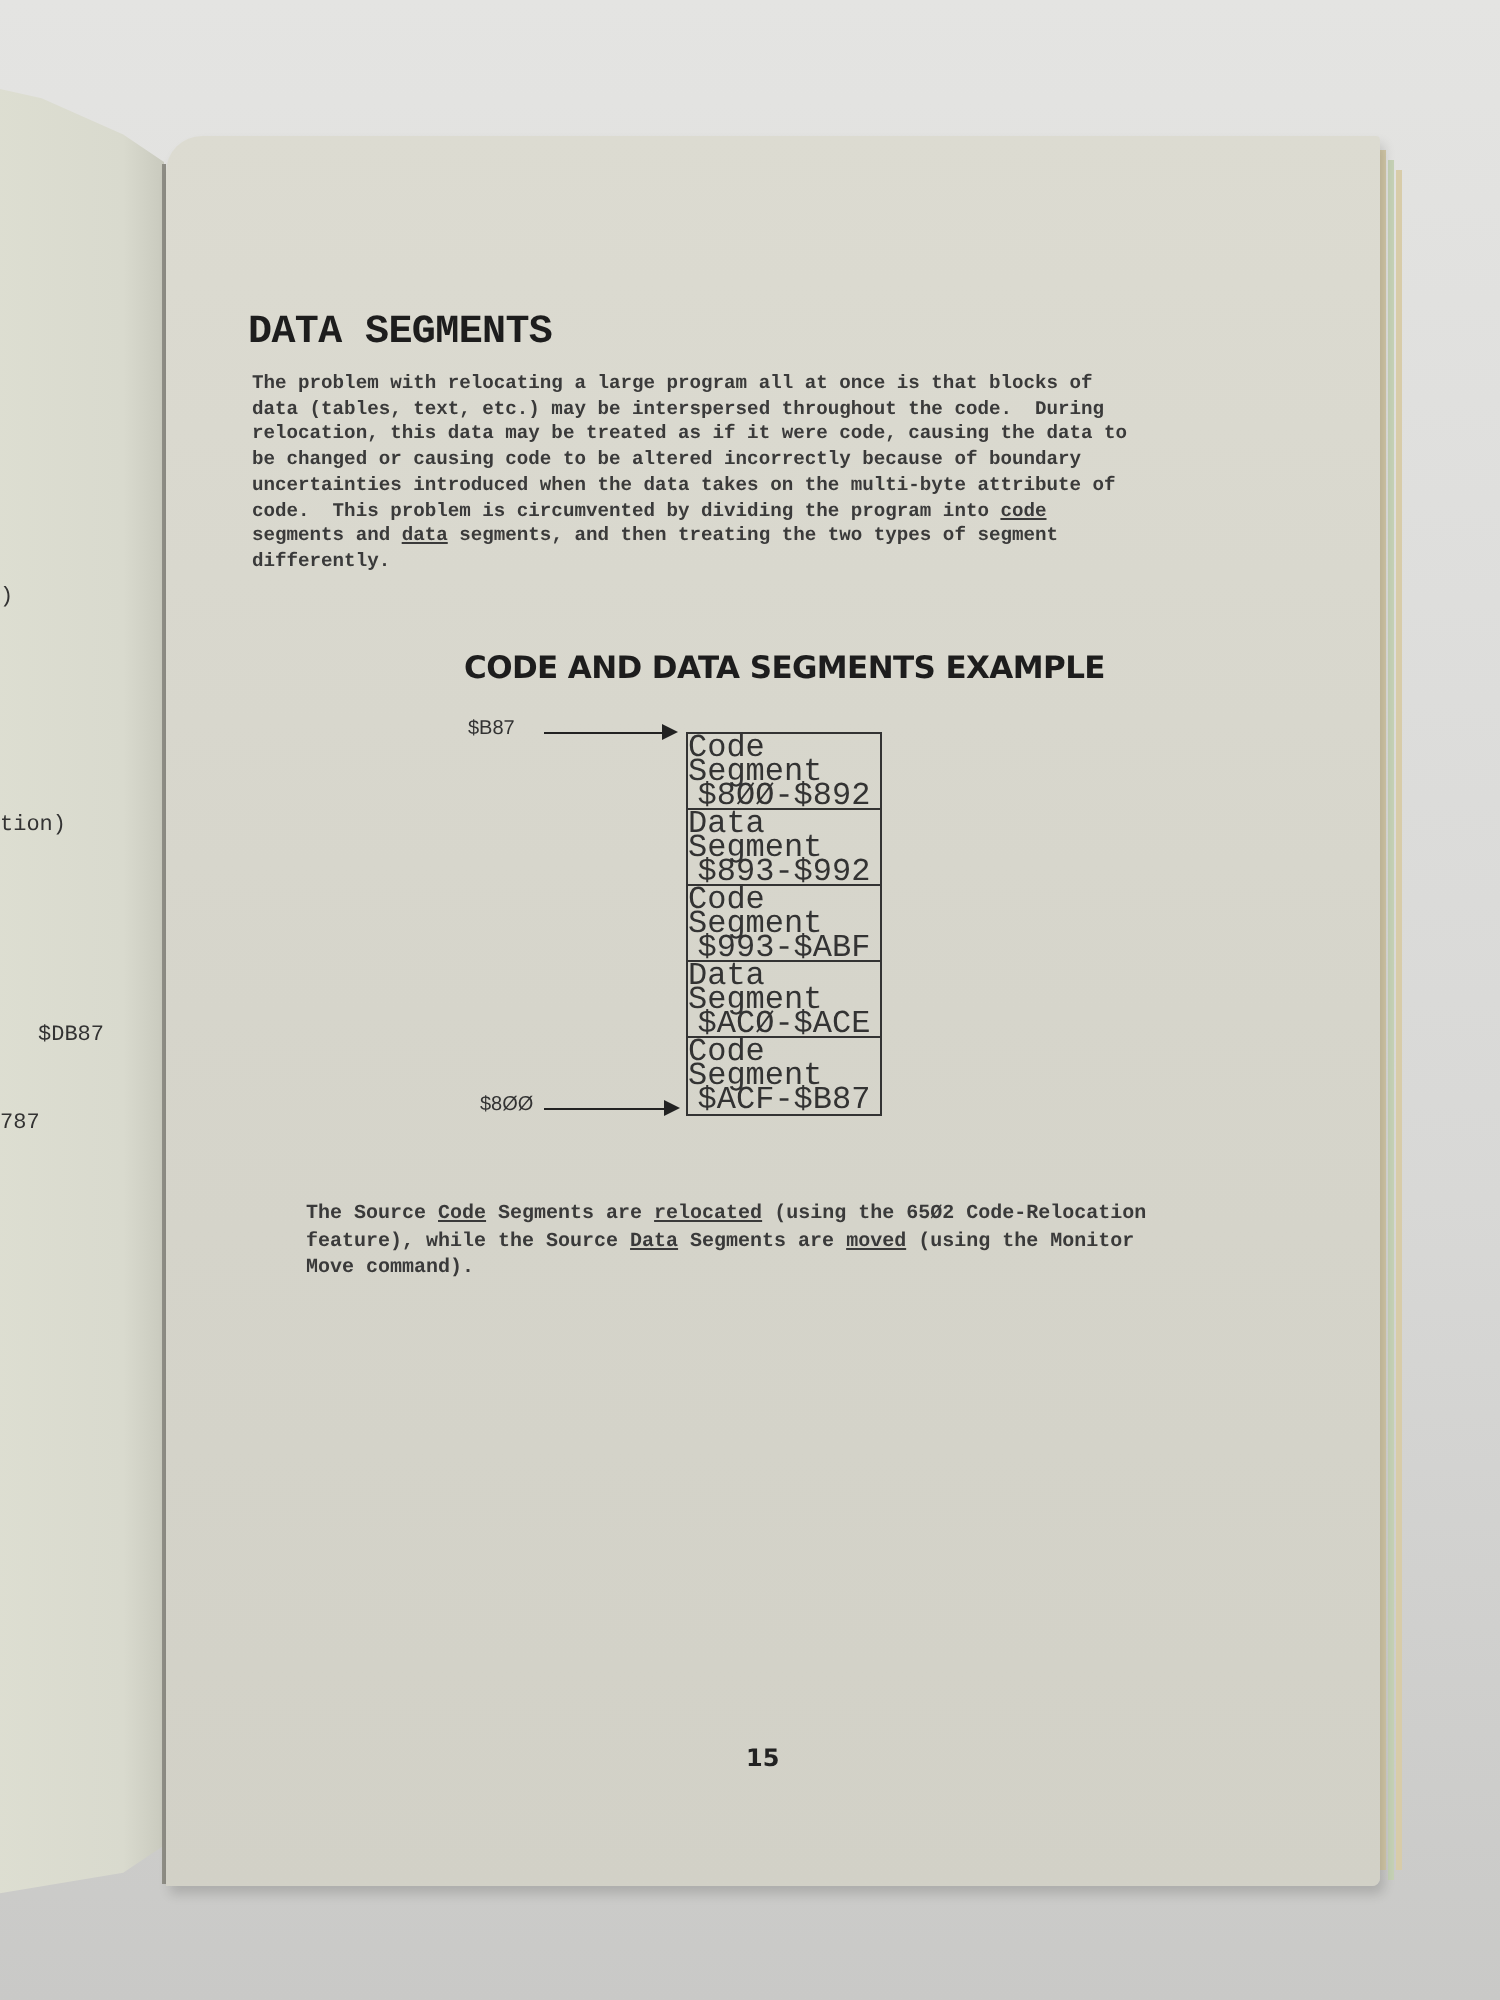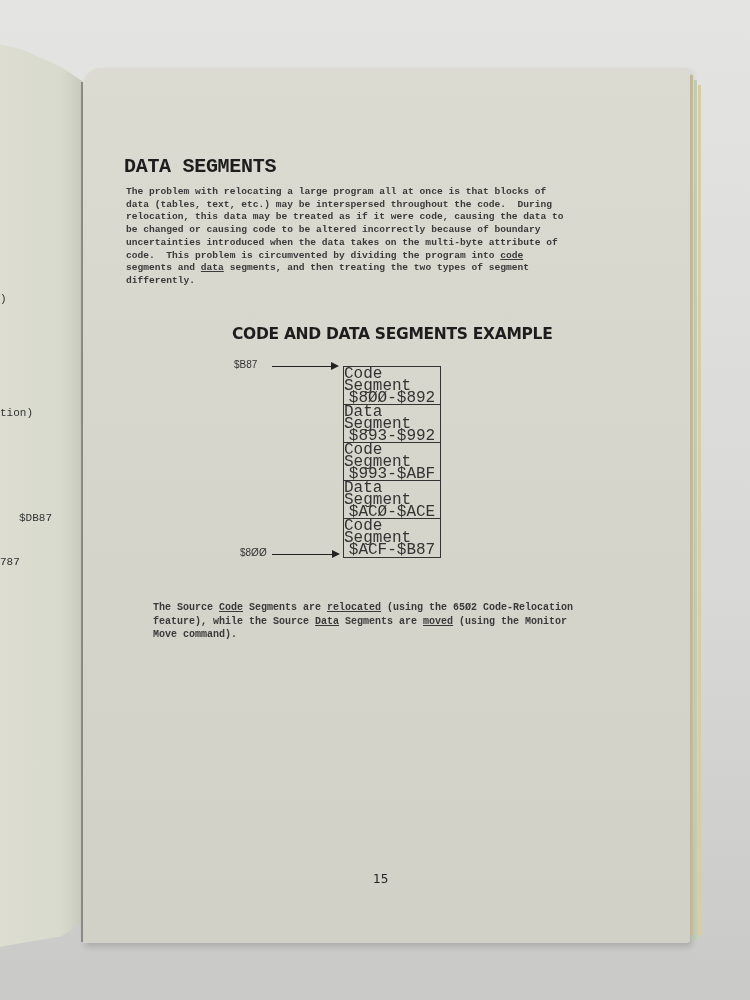--- a/index.html
+++ b/index.html
@@ -65,21 +65,21 @@
       content:""; position:absolute; right:-2px; top:-4px;
       border-left:8px solid #222; border-top:4.5px solid transparent; border-bottom:4.5px solid transparent;
     }
     .footer-para {
       position:absolute; left:124px; top:601px; width:490px;
       font-family:"Liberation Mono", monospace; font-size:10px; line-height:13.5px;
       color:#3a3a3a; white-space:pre; font-weight:bold;margin-left:29px;
     }
     .page-num {
       position:absolute; left:373px; top:872px;
-      font-family:"DejaVu Sans", sans-serif; font-weight:normal; font-size:12px; color:#222;text-align:center;
+      font-family:"DejaVu Sans", sans-serif; font-weight:bold; font-size:12px; color:#222;text-align:center;
     }
   </style>
 </head>
 <body>
 
 <div class="bg-top"></div>
 
 <div class="left-page"></div>
 <span class="left-text" style="left:0px;top:293px;">)</span>
 <span class="left-text" style="left:0px;top:407px;">tion)</span>

